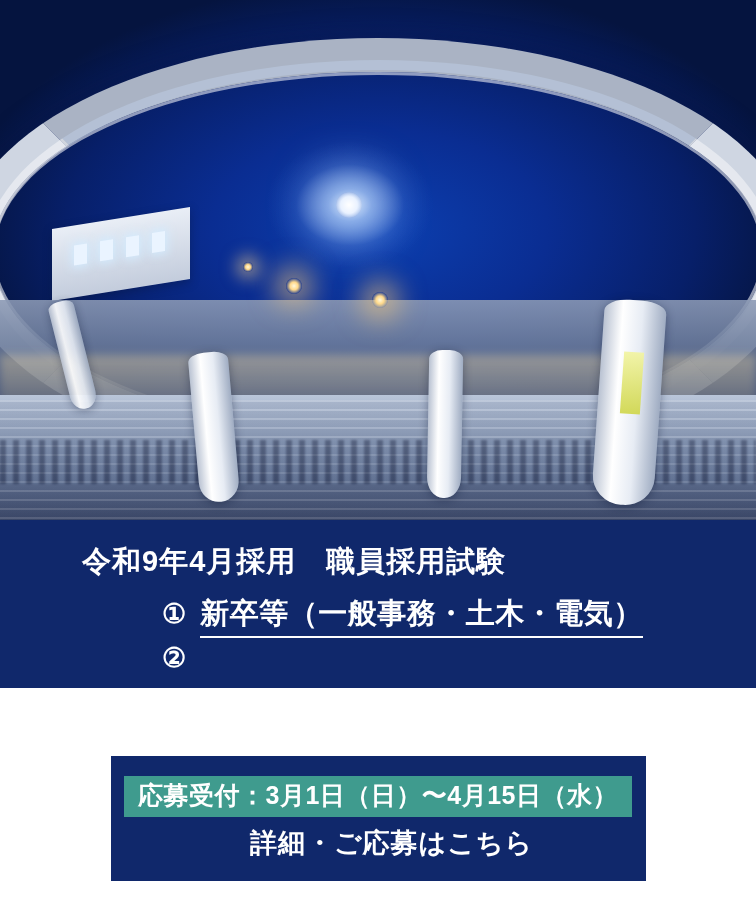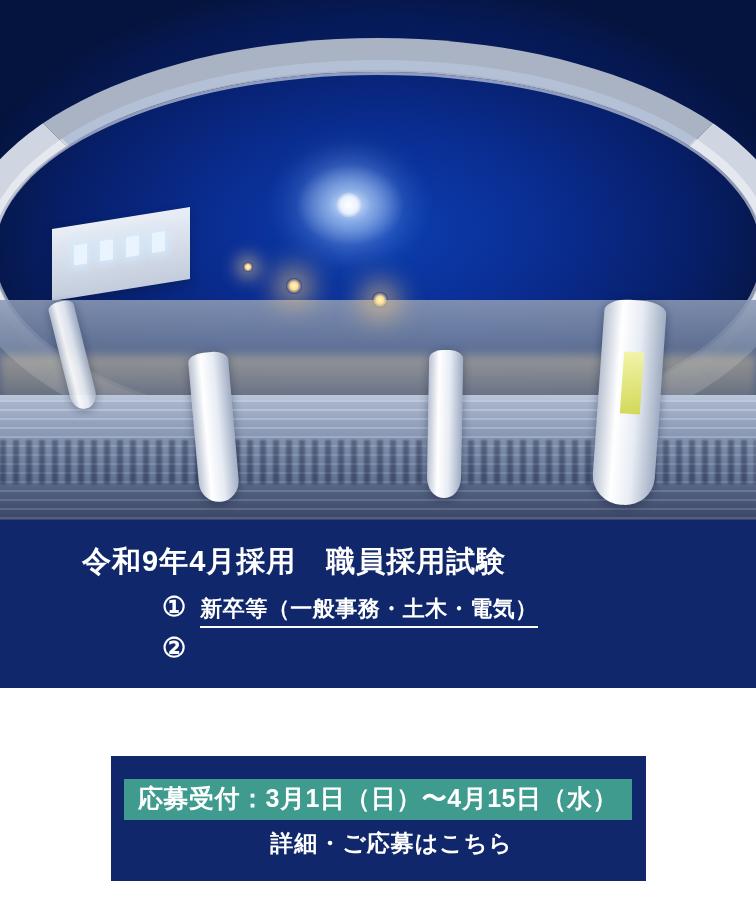--- a/index.html
+++ b/index.html
@@ -234,21 +234,21 @@
     margin-bottom: 7px;
   }
 
   .headline-num {
     font-size: 27px;
     font-weight: bold;
     line-height: 1;
   }
 
   .headline-text {
-    font-size: 22px;
+    font-size: 29px;
     font-weight: bold;
     letter-spacing: 0.5px;
     border-bottom: 2px solid #ffffff;
     padding-bottom: 2px;
   }
 
   
   .gap {
     width: 756px;
     height: 68px;
@@ -281,21 +281,21 @@
     background: #3f9b8e;
     color: #ffffff;
     font-size: 25px;
     font-weight: bold;
     letter-spacing: 0.5px;
     padding: 3px 14px 5px 14px;
     white-space: nowrap;
   }
 
   .cta-sub {
-    font-size: 23px;
+    font-size: 27px;
     font-weight: bold;
     letter-spacing: 1px;
     padding-left: 27px;
   }
 </style>
 </head>
 <body>
 
 <div class="poster">
 

